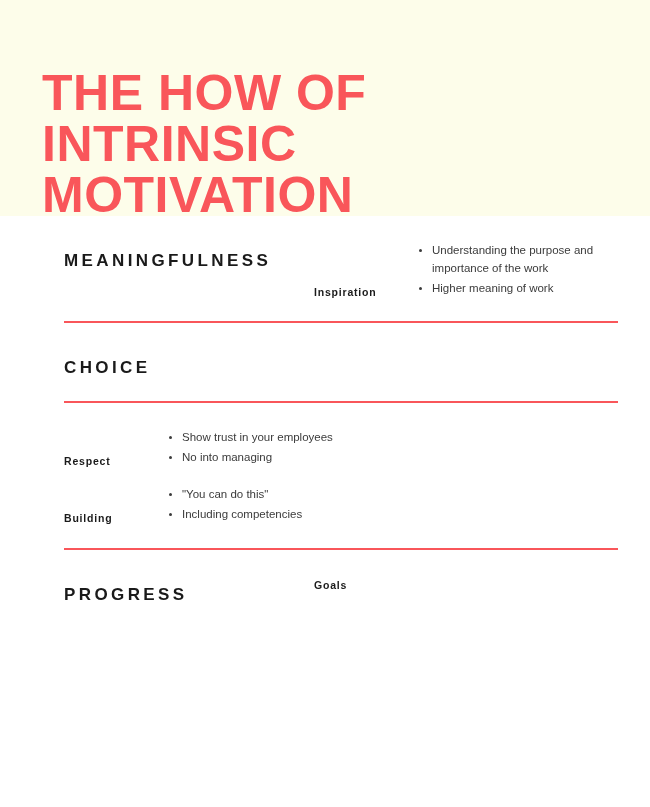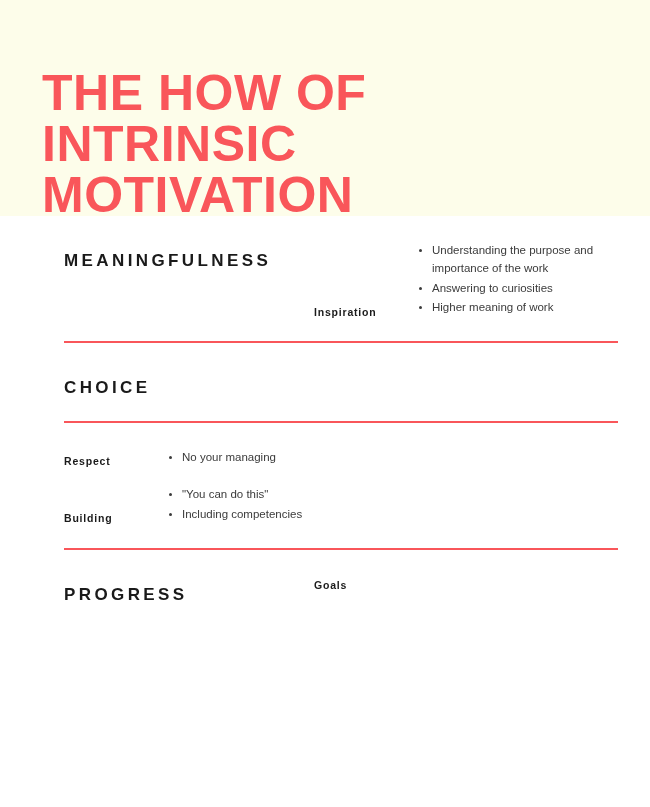--- a/index.html
+++ b/index.html
@@ -138,21 +138,20 @@
   <div class="content">
 
     <div class="section">
       <div class="section-body">
         <div class="section-title">MEANINGFULNESS</div>
         <div class="groups">
           <div class="group">
             <div class="group-label">Inspiration</div>
             <ul class="bullets">
               <li>Understanding the purpose and importance of the work</li>
-              <li>Answering to curiosities</li>
               <li>Higher meaning of work</li>
             </ul>
           </div>
         </div>
       </div>
     </div>
 
     <div class="divider"></div>
 
     <div class="section">
@@ -162,21 +161,22 @@
     </div>
 
     <div class="divider"></div>
 
     <div class="section">
       <div class="section-body">
         <div class="groups">
           <div class="group">
             <div class="group-label">Respect</div>
             <ul class="bullets">
-              <li>No your managing</li>
+              <li>Show trust in your employees</li>
+              <li>No into managing</li>
             </ul>
           </div>
           <div class="group">
             <div class="group-label">Building</div>
             <ul class="bullets">
               <li>"You can do this"</li>
               <li>Including competencies</li>
             </ul>
           </div>
         </div>

